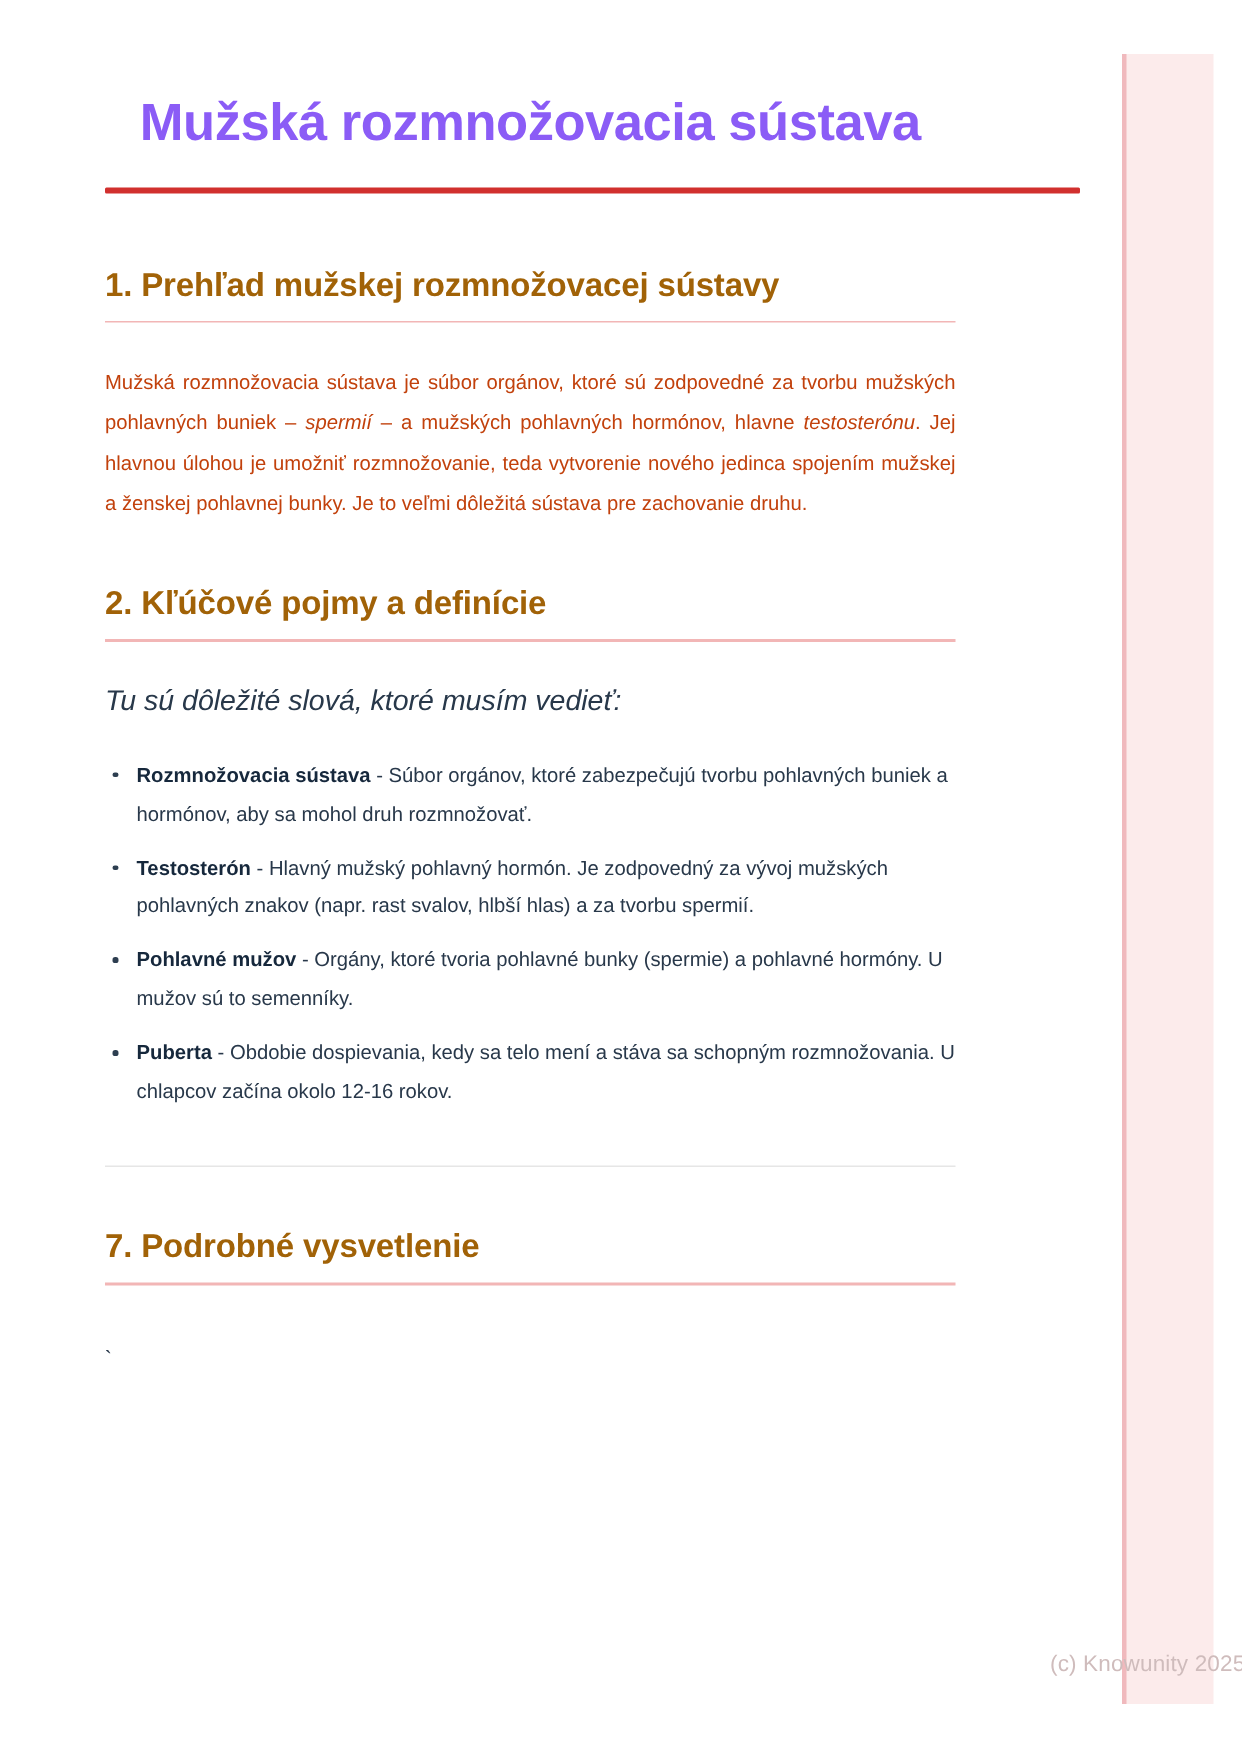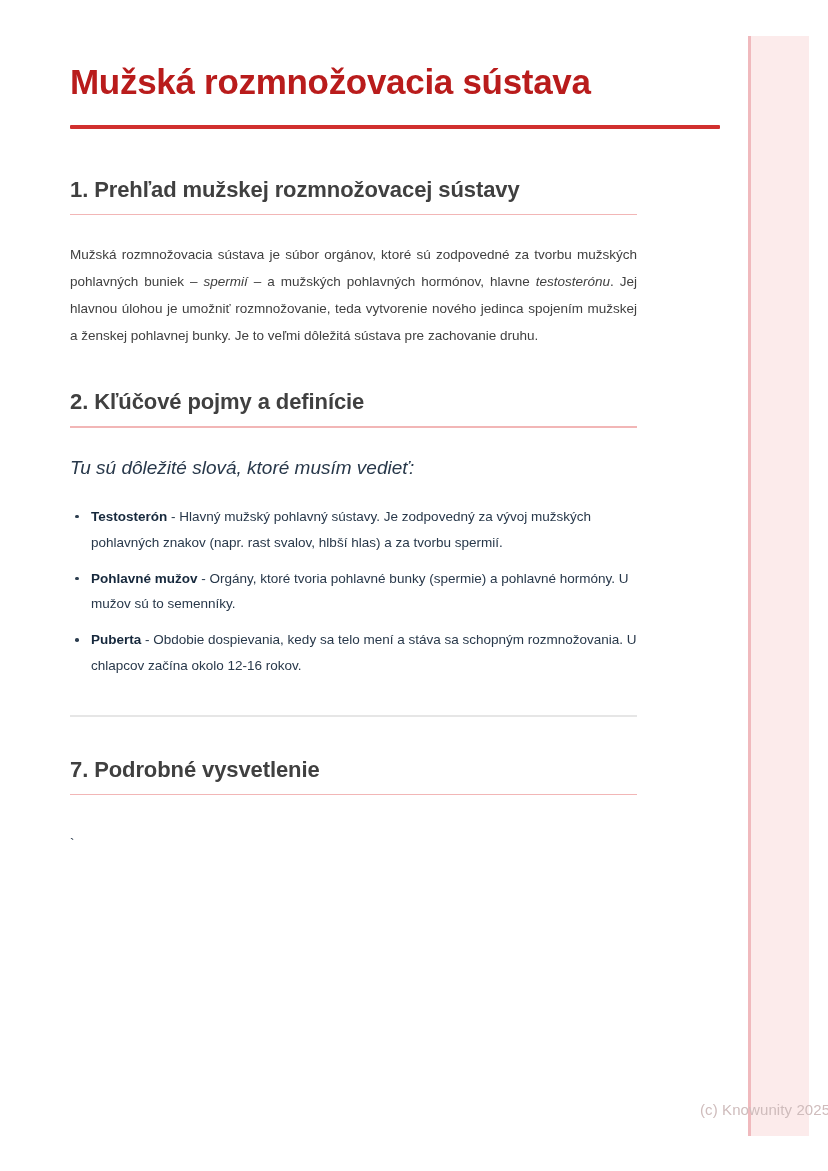--- a/index.html
+++ b/index.html
@@ -42,60 +42,61 @@
     left: 70px;
     top: 62px;
     width: 567px;
   }
 
   
   .doc-title {
     font-size: 35px;
     line-height: 1.16;
     font-weight: 700;
-    color: #b91c1c;
+    color: #8b5cf6;
     letter-spacing: -0.3px;
     margin: 0;
     white-space: nowrap;
+    text-align: center;
   }
 
   .title-rule {
     margin-top: 22px;
     width: 650px;
     height: 4px;
     background: #d1302e;
     border-radius: 1px;
   }
 
   
   .section {
     margin-top: 0;
   }
 
   .section-heading {
     font-size: 22px;
     font-weight: 700;
-    color: #404040;
+    color: #a16207;
     letter-spacing: -0.1px;
     margin: 0;
     white-space: nowrap;
   }
 
   .heading-rule {
     margin-top: 11px;
     width: 567px;
     height: 1.5px;
     background: #f2b6b6;
   }
 
   
   .para {
     font-size: 13.5px;
     line-height: 2.0;
-    color: #404040;
+    color: #c2410c;
     text-align: justify;
     margin: 0;
   }
 
   .para em {
     font-style: italic;
   }
 
   .lead-in {
     font-size: 19px;
@@ -200,21 +201,22 @@
     <div class="gap-40"></div>
 
     <div class="section">
       <h2 class="section-heading">2. Kľúčové pojmy a definície</h2>
       <div class="heading-rule"></div>
       <div class="gap-22"></div>
       <p class="lead-in">Tu sú dôležité slová, ktoré musím vedieť:</p>
       <div class="gap-18"></div>
 
       <ul class="bullets">
-        <li><span class="term">Testosterón</span><span> - Hlavný mužský pohlavný sústavy. Je zodpovedný za vývoj mužských pohlavných znakov (napr. rast svalov, hlbší hlas) a za tvorbu spermií.</span></li>
+        <li><span class="term">Rozmnožovacia sústava</span><span> - Súbor orgánov, ktoré zabezpečujú tvorbu pohlavných buniek a hormónov, aby sa mohol druh rozmnožovať.</span></li>
+        <li><span class="term">Testosterón</span><span> - Hlavný mužský pohlavný hormón. Je zodpovedný za vývoj mužských pohlavných znakov (napr. rast svalov, hlbší hlas) a za tvorbu spermií.</span></li>
         <li><span class="term">Pohlavné mužov</span><span> - Orgány, ktoré tvoria pohlavné bunky (spermie) a pohlavné hormóny. U mužov sú to semenníky.</span></li>
         <li><span class="term">Puberta</span><span> - Obdobie dospievania, kedy sa telo mení a stáva sa schopným rozmnožovania. U chlapcov začína okolo 12-16 rokov.</span></li>
       </ul>
     </div>
 
     <div class="gap-36"></div>
 
     <div class="divider"></div>
 
     <div class="gap-40"></div>

